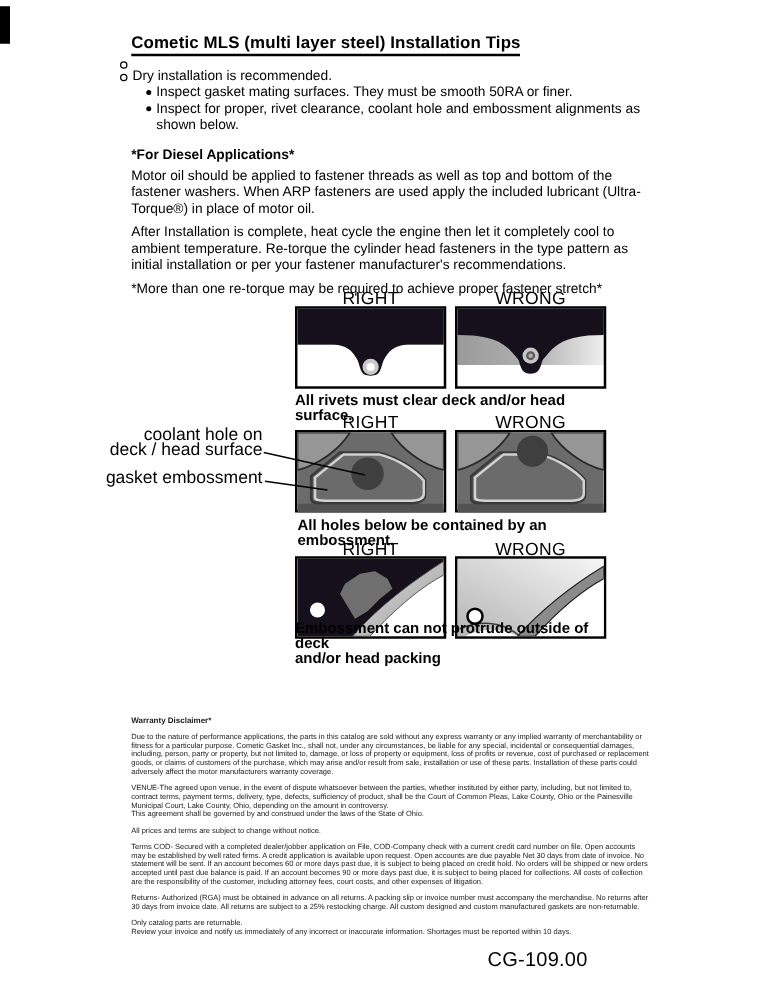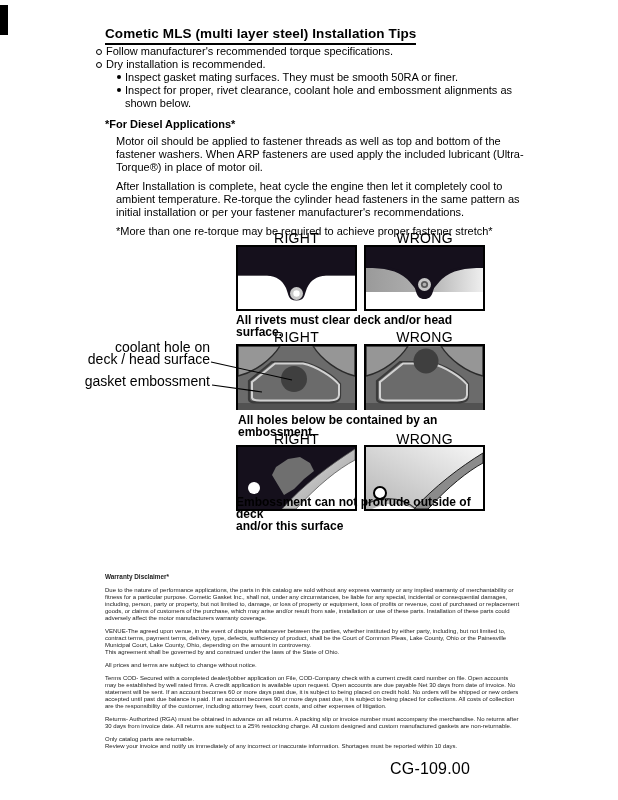--- a/index.html
+++ b/index.html
@@ -7,21 +7,21 @@
         font-family:"Liberation Sans",sans-serif;color:#000;}
   .corner-mark{position:absolute;left:0;top:5px;width:8px;height:30px;background:#000;}
   .title{position:absolute;left:105px;top:26px;font-size:13.5px;font-weight:bold;
          border-bottom:2px solid #000;padding-bottom:2px;letter-spacing:.1px;}
   .bullets{position:absolute;left:96px;top:45px;font-size:11px;line-height:13px;}
   .b-row{display:flex;align-items:flex-start;}
   .b-dot{width:4px;height:4px;border:1px solid #000;border-radius:50%;margin:4px 4px 0 0;flex:none;}
   .sb-row{display:flex;align-items:flex-start;margin-left:21px;}
   .sb-dot{width:4px;height:4px;background:#000;border-radius:50%;margin:4px 4px 0 0;flex:none;}
   .diesel-head{position:absolute;left:105px;top:118px;font-size:11px;font-weight:bold;}
-  .diesel{position:absolute;left:116px;top:135px;width:424px;font-size:11px;line-height:13px;}
+  .diesel{position:absolute;left:105px;top:135px;width:424px;font-size:11px;line-height:13px;}
   .diesel p{margin:0 0 6px 0;}
   .dg-label{position:absolute;width:121px;text-align:center;font-size:14px;letter-spacing:.3px;}
   .dg-box{position:absolute;width:117px;height:62px;border:2px solid #000;}
   .dg-box svg{display:block;}
   .dg-caption{position:absolute;left:236px;font-size:12px;font-weight:bold;line-height:12px;width:260px;}
   .side-labels{position:absolute;left:60px;width:150px;text-align:right;font-size:14px;line-height:11.5px;}
   .leader-svg{position:absolute;pointer-events:none;}
   .warranty{position:absolute;left:105px;top:573px;width:416px;font-size:6px;line-height:7px;color:#1a1a1a;}
   .warranty h4{margin:0 0 7px 0;font-size:6.4px;font-weight:bold;}
   .w-block{margin:0 0 6px 0;}
@@ -33,40 +33,39 @@
 
 <div class="page">
 
   <div class="corner-mark"></div>
 
   <div class="title">Cometic MLS (multi layer steel) Installation Tips</div>
 
   <div class="bullets">
     <div class="b-row">
       <span class="b-dot"></span>
-      <span>Follow manufacturer's recommended torque specifications.</span>
     </div>
     <div class="b-row">
       <span class="b-dot"></span>
       <span>Dry installation is recommended.</span>
     </div>
     <div class="sb-row">
       <span class="sb-dot"></span>
       <span>Inspect gasket mating surfaces.  They must be smooth 50RA or finer.</span>
     </div>
     <div class="sb-row">
       <span class="sb-dot"></span>
       <span>Inspect for proper, rivet clearance, coolant hole and embossment alignments as shown below.</span>
     </div>
   </div>
 
   <div class="diesel-head">*For Diesel Applications*</div>
   <div class="diesel">
     <p>Motor oil should be applied to fastener threads as well as top and bottom of the fastener washers. When ARP fasteners are used apply the included lubricant (Ultra-Torque®) in place of motor oil.</p>
-    <p>After Installation is complete, heat cycle the engine then let it completely cool to ambient temperature. Re-torque the cylinder head fasteners in the same pattern as initial installation or per your fastener manufacturer's recommendations.</p>
+    <p>After Installation is complete, heat cycle the engine then let it completely cool to ambient temperature. Re-torque the cylinder head fasteners in the type pattern as initial installation or per your fastener manufacturer's recommendations.</p>
     <p>*More than one re-torque may be required to achieve proper fastener stretch*</p>
   </div>
 
   <div class="dg-label" style="left:236px;top:230px;">RIGHT</div>
   <div class="dg-label" style="left:364px;top:230px;">WRONG</div>
 
   <div class="dg-box" style="left:236px;top:245px;">
     <svg width="117" height="62" viewBox="0 0 117 62">
       <rect width="117" height="62" fill="#15101c"></rect>
       <rect x="0" y="29" width="117" height="33" fill="#ffffff"></rect>
@@ -163,21 +162,21 @@
       <rect width="117" height="62" fill="url(#g4)"></rect>
       <path d="M56,62 H117 V14 C98,26 76,42 56,62 Z" fill="#ffffff"></path>
       <path d="M117,6 C94,20 68,40 48,62 H62 C82,40 102,24 117,16 Z" fill="#8b8b8b" stroke="#1d1d1d" stroke-width="1"></path>
       <path d="M2,56 C22,48 38,52 50,62" fill="none" stroke="#3a3a3a" stroke-width="1.2"></path>
       <path d="M6,62 C22,54 36,56 48,62 Z" fill="#ffffff"></path>
       <circle cx="14" cy="46" r="6" fill="#ffffff" stroke="#000000" stroke-width="2"></circle>
     </svg>
   </div>
   <div class="dg-caption" style="top:496px;">
     <div>Embossment can not protrude outside of deck</div>
-    <div>and/or this surface</div>
+    <div>and/or head packing</div>
   </div>
 
   <div class="warranty">
     <h4>Warranty Disclaimer*</h4>
     <div class="w-block">
       <p>Due to the nature of performance applications, the parts in this catalog are sold without any express warranty or any implied warranty of merchantability or fitness for a particular purpose.  Cometic Gasket Inc., shall not, under any circumstances, be liable for any special, incidental or consequential damages, including, person, party or property, but not limited to, damage, or loss of property or equipment, loss of profits or revenue, cost of purchased or replacement goods, or claims of customers of the purchase, which may arise and/or result from sale, installation or use of these parts.  Installation of these parts could adversely affect the motor manufacturers warranty coverage.</p>
     </div>
     <div class="w-block">
       <p>VENUE-The agreed upon venue, in the event of dispute whatsoever between the parties, whether instituted by either party, including, but not limited to, contract terms, payment terms, delivery, type, defects, sufficiency of product, shall be the Court of Common Pleas, Lake County, Ohio or the Painesville Municipal Court, Lake County, Ohio, depending on the amount in controversy.</p>
       <p>This agreement shall be governed by and construed under the laws of the State of Ohio.</p>

